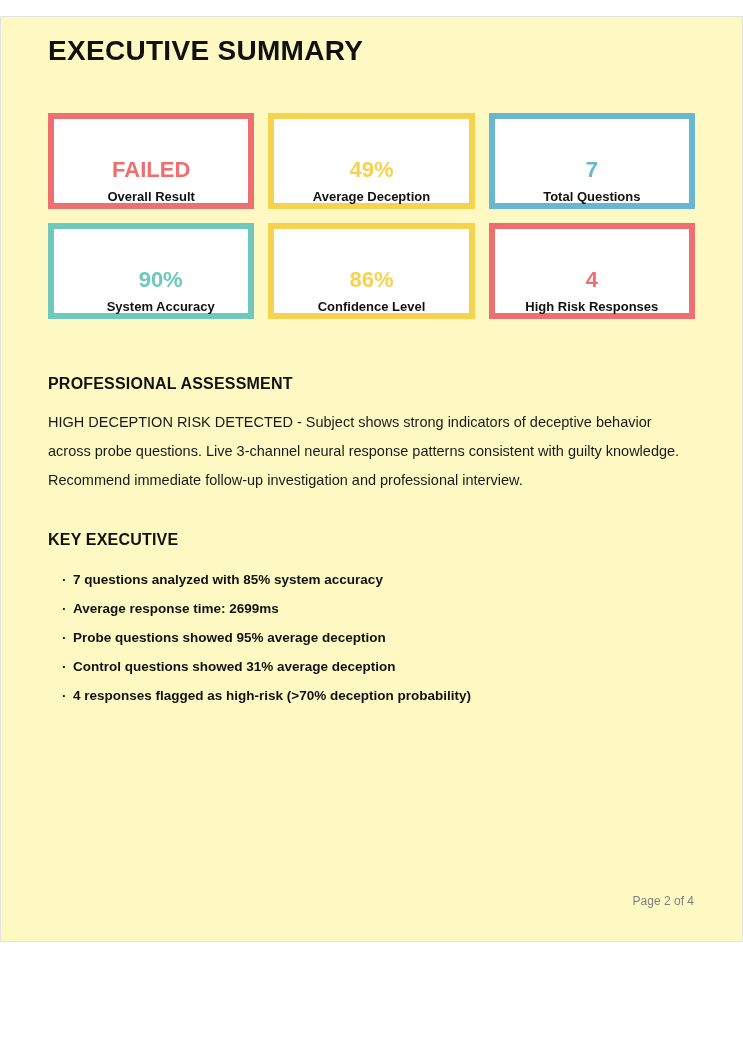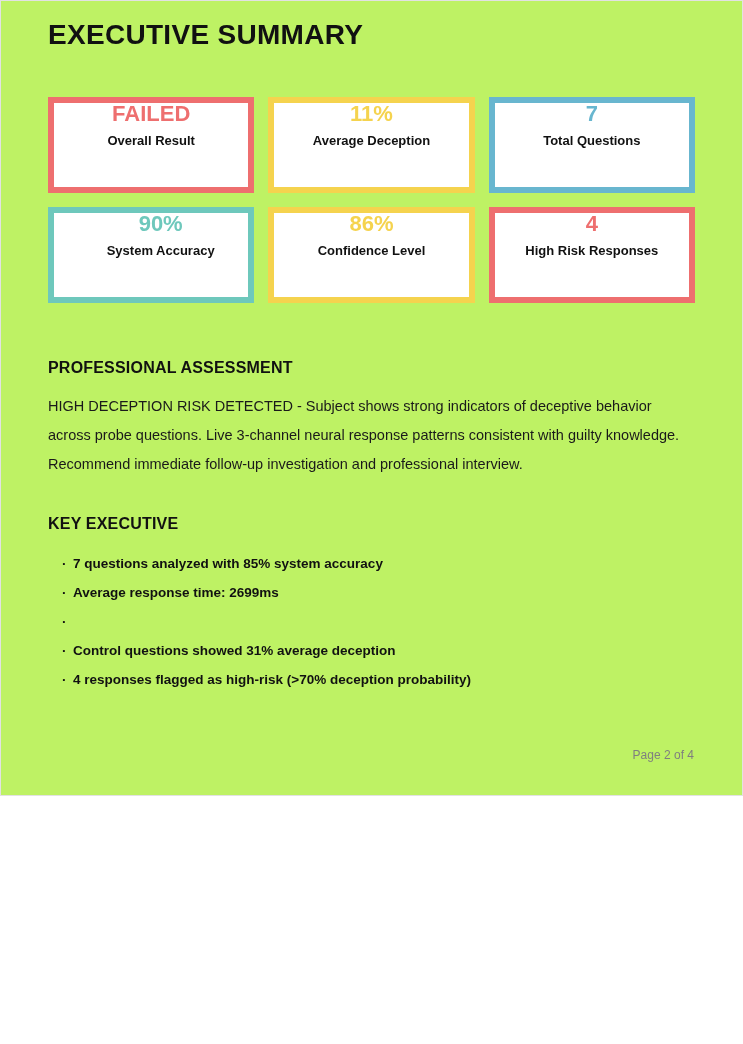--- a/index.html
+++ b/index.html
@@ -4,23 +4,23 @@
 <style>
   html, body {
     margin: 0;
     padding: 0;
     background: #ffffff;
     font-family: "Liberation Sans", sans-serif;
   }
   .page {
     position: relative;
     width: 743px;
-    height: 796px;
-    margin: 0 auto;
-    background: #bef264;
+    height: 926px;
+    margin: 16px auto;
+    background: #fef9c3;
     box-sizing: border-box;
     border: 1px solid #e2e2e2;
     overflow: hidden;
   }
   .content {
     padding: 0 47px;
   }
   .doc-title {
     margin: 0;
     padding-top: 18px;
@@ -36,21 +36,21 @@
     gap: 14px;
   }
   .stat-card {
     box-sizing: border-box;
     height: 96px;
     border: 6px solid #ccc;
     background: #ffffff;
     display: flex;
     flex-direction: column;
     align-items: center;
-    justify-content: flex-start;
+    justify-content: flex-end;
     gap: 9px;
   }
   .stat-value {
     font-size: 22px;
     font-weight: bold;
     line-height: 1;
   }
   .stat-label {
     font-size: 13px;
     font-weight: bold;
@@ -107,21 +107,21 @@
 
     <h1 class="doc-title">EXECUTIVE SUMMARY</h1>
 
     <div class="cards-grid" id="cards-grid">
   <div class="stat-card" style="border-color: rgb(238, 111, 111);">
     <div class="stat-value" style="color: rgb(238, 111, 111);">FAILED</div>
     <div class="stat-label">Overall Result</div>
   </div>
 
   <div class="stat-card" style="border-color: rgb(245, 211, 78);">
-    <div class="stat-value" style="color: rgb(245, 211, 78);">11%</div>
+    <div class="stat-value" style="color: rgb(245, 211, 78);">49%</div>
     <div class="stat-label">Average Deception</div>
   </div>
 
   <div class="stat-card" style="border-color: rgb(104, 182, 207);">
     <div class="stat-value" style="color: rgb(104, 182, 207);">7</div>
     <div class="stat-label">Total Questions</div>
   </div>
 
   <div class="stat-card" style="border-color: rgb(110, 200, 188); padding-left: 19px;">
     <div class="stat-value" style="color: rgb(110, 200, 188);">90%</div>
@@ -151,20 +151,21 @@
     <span>7 questions analyzed with 85% system accuracy</span>
   </li>
 
   <li>
     <span class="bullet">·</span>
     <span>Average response time: 2699ms</span>
   </li>
 
   <li>
     <span class="bullet">·</span>
+    <span>Probe questions showed 95% average deception</span>
   </li>
 
   <li>
     <span class="bullet">·</span>
     <span>Control questions showed 31% average deception</span>
   </li>
 
   <li>
     <span class="bullet">·</span>
     <span>4 responses flagged as high-risk (&gt;70% deception probability)</span>

